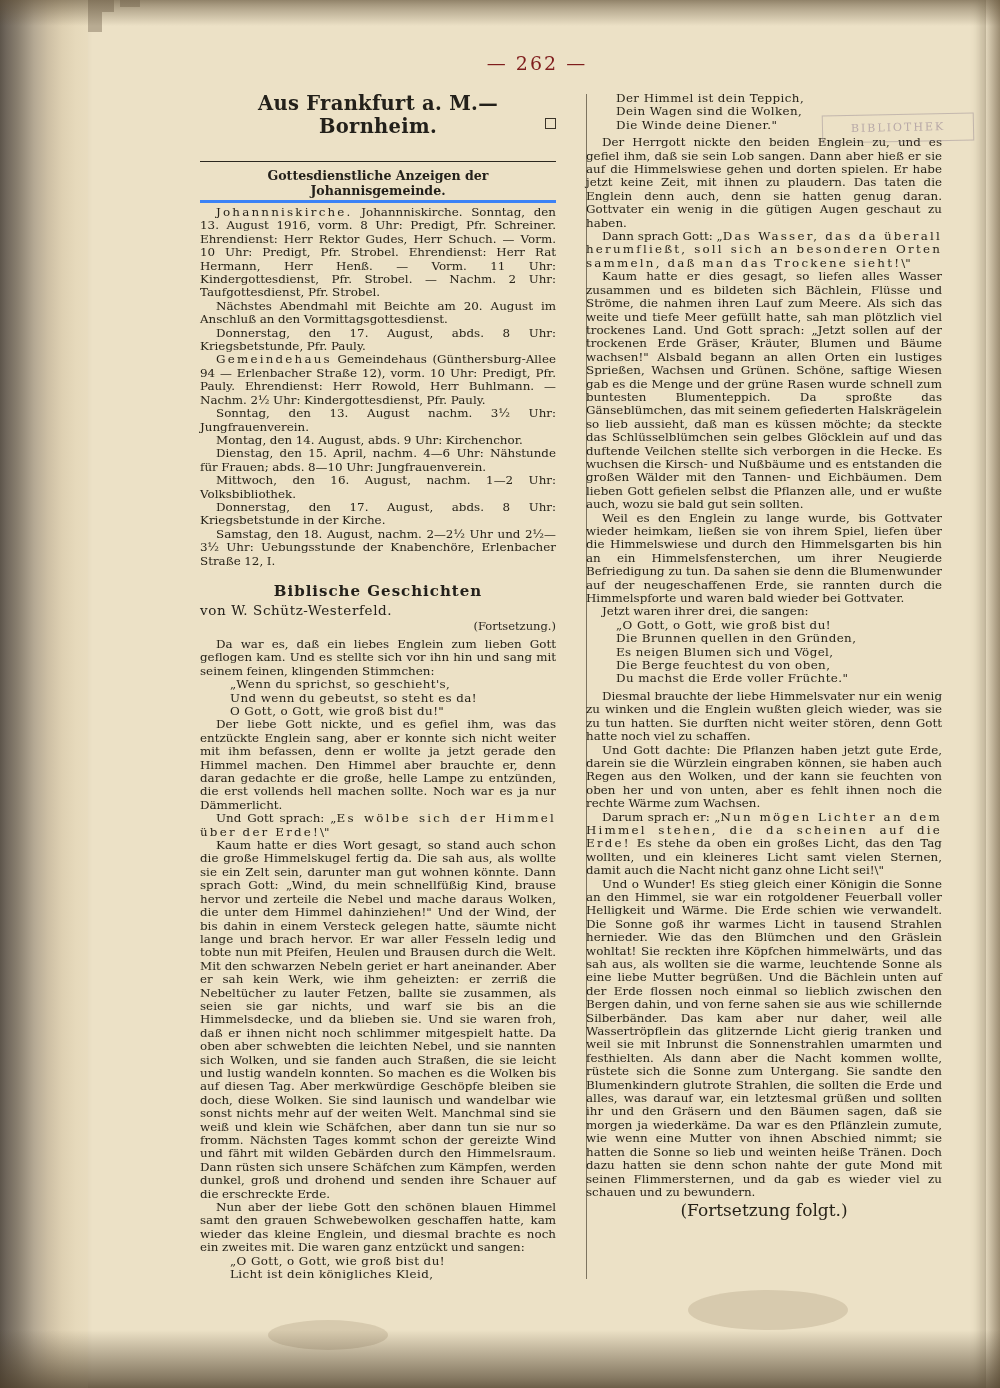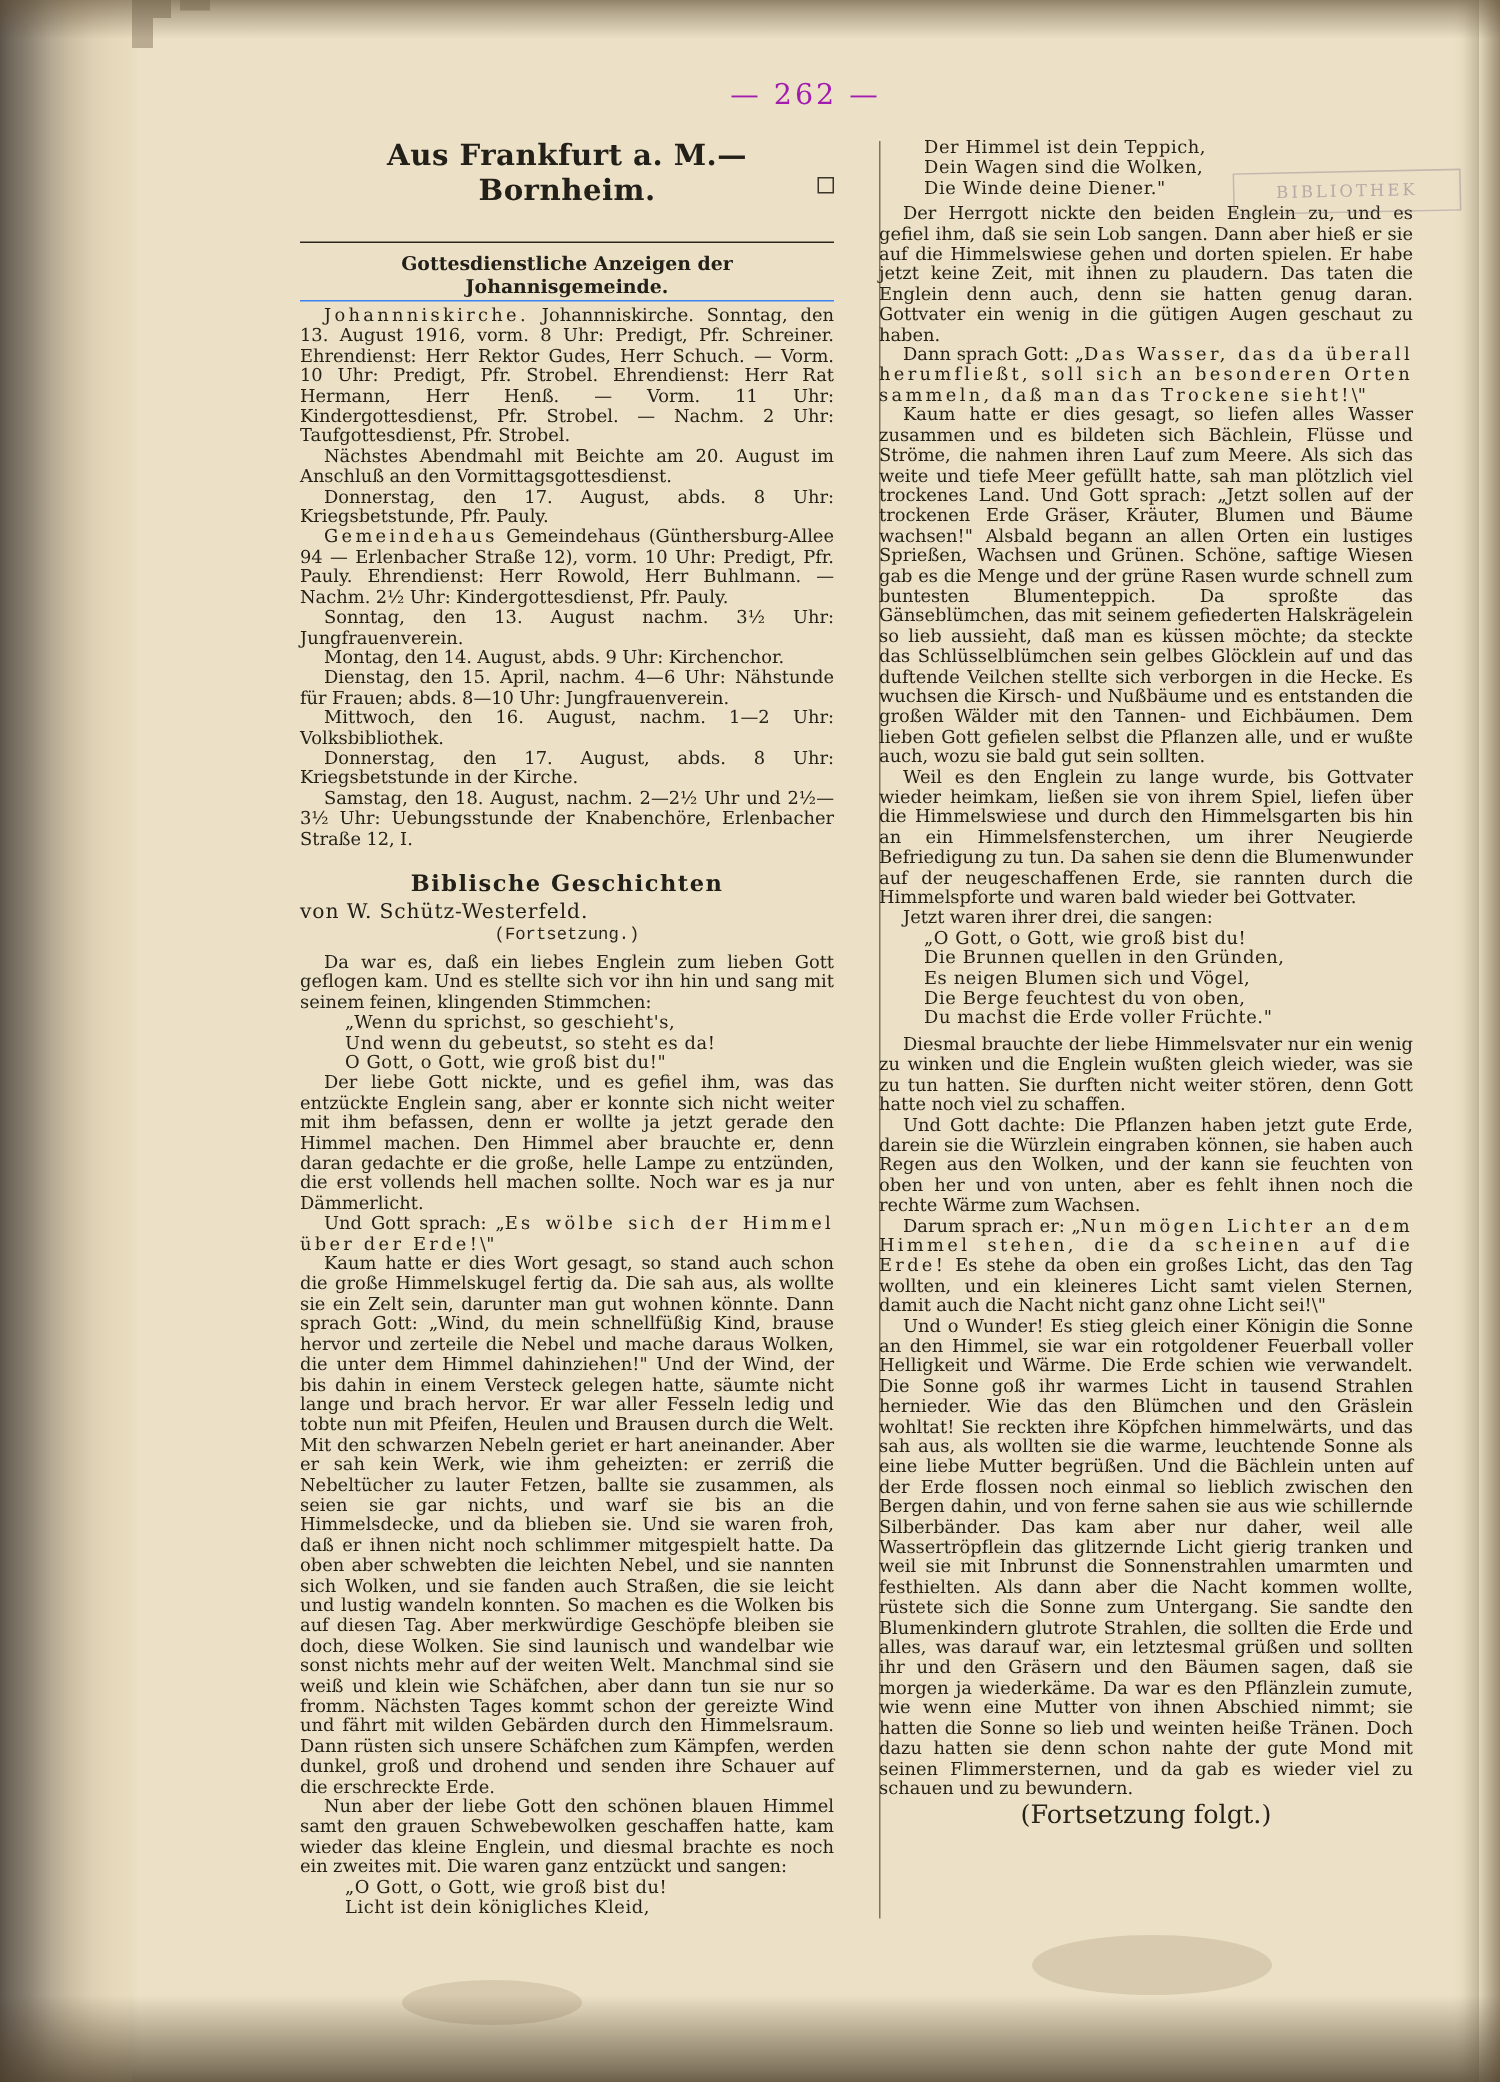--- a/index.html
+++ b/index.html
@@ -70,21 +70,21 @@
   
   .page-number {
     position: absolute;
     top: 52px;
     left: 0;
     width: 898px;
     text-align: center;
     font-family: "DejaVu Serif", serif;
     font-size: 19px;
     letter-spacing: 2px;
-    color: #a21caf;
+    color: #7f1d1d;
   }
 
   #content {
     position: absolute;
     left: 112px;
     top: 92px;
     width: 742px;
     height: 1200px;
   }
 
@@ -120,44 +120,43 @@
     border-bottom: 1.4px solid #2b271f;
     width: 100%;
     margin-bottom: 6px;
   }
   .subhead {
     font-weight: bold;
     font-size: 12.6px;
     color: #23201a;
     text-align: center;
     margin: 0 0 3px 0;
-    border-bottom: 1px solid #3b82f6;
+    border-bottom: 3px solid #3b82f6;
     padding-bottom: 2px;
   }
   .sect-title {
     font-weight: bold;
     font-size: 15px;
     text-align: center;
     letter-spacing: 1px;
     margin: 14px 0 2px 0;
     color: #23201a;
   }
   .sect-sub {
     font-size: 13.5px;
     text-align: left;
     letter-spacing: 0.6px;
     margin: 0 0 1px 0;
     color: #23201a;
   }
   .sect-note {
     font-size: 11.5px;
-    text-align: center;
+    text-align: right;
     margin: 0 0 5px 0;
     color: #2b271f;
-    font-family: Liberation Mono, monospace;
   }
 
   p.body {
     margin: 0;
     font-size: 11.9px;
     line-height: 13.4px;
     text-align: justify;
     text-indent: 16px;
     color: #262218;
     hyphens: auto;

